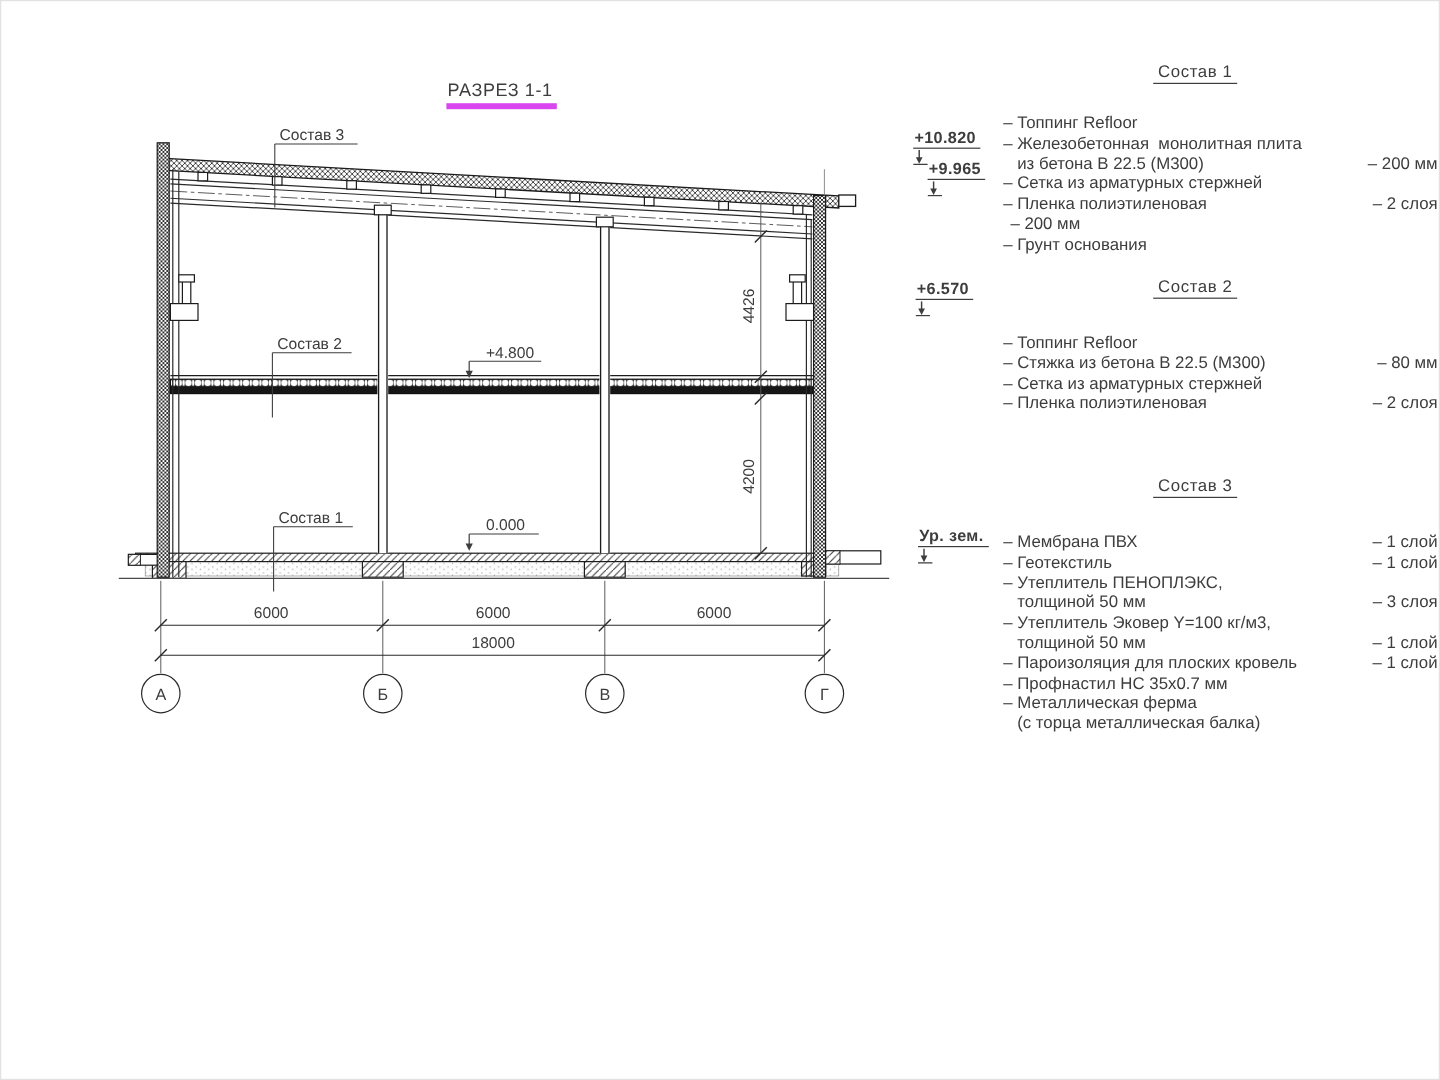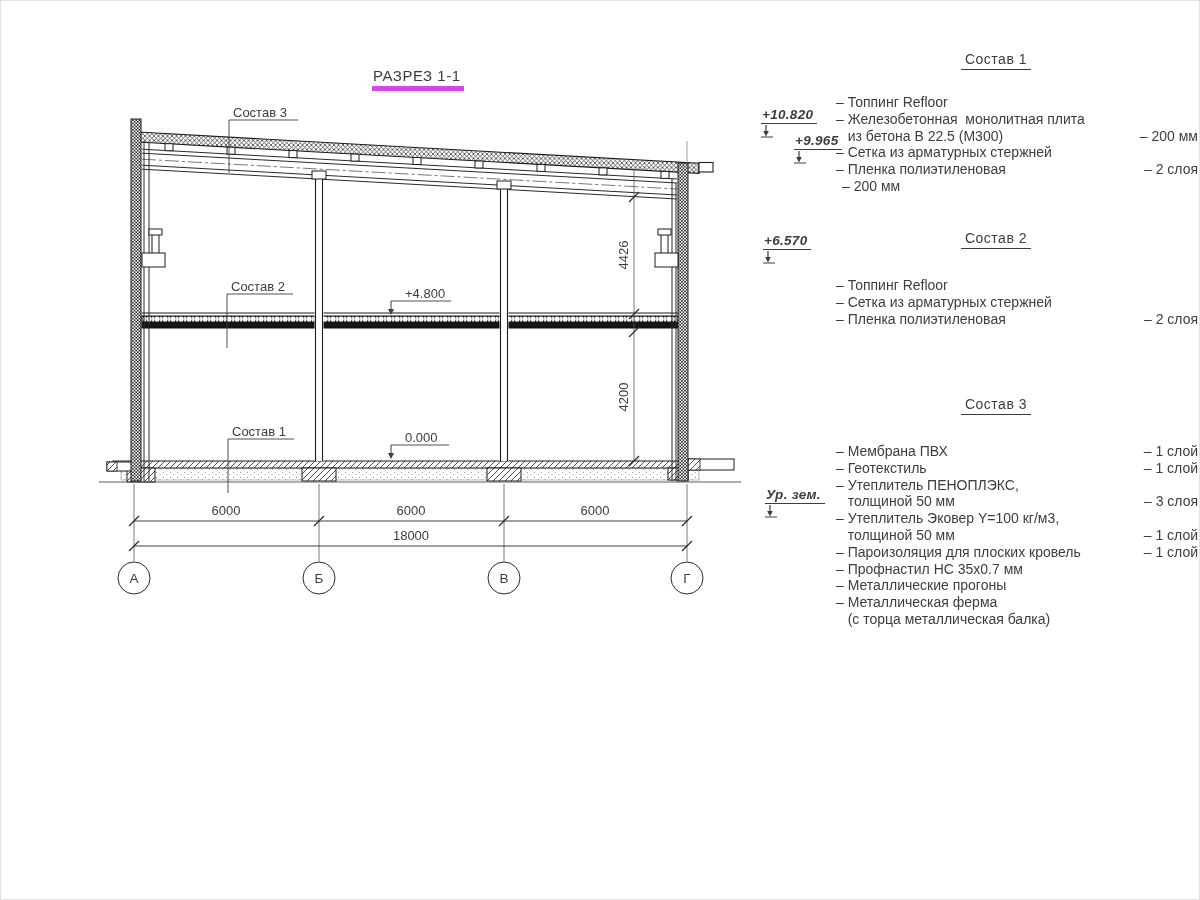--- a/index.html
+++ b/index.html
@@ -21,27 +21,27 @@
   .comp-items { display:flex; flex-direction:column; }
   .comp-item { display:flex; justify-content:space-between; align-items:flex-end;
                font-size:14px; line-height:16.8px; }
   .comp-item .t { white-space:pre-wrap; }
   .comp-item .v { white-space:nowrap; padding-left:6px; }
   #comp-1 { top:50px; }  #comp-1 .comp-items { margin-top:24px; }
   #comp-2 { top:229px; } #comp-2 .comp-items { margin-top:28px; }
   #comp-3 { top:395px; } #comp-3 .comp-items { margin-top:28px; }
 
   
-  .elev { position:absolute; font-size:13.5px;font-style:italic; }
+  .elev { position:absolute; font-size:13.5px; }
   .elev .lbl { display:inline-block; border-bottom:1.2px solid #3d3d3d; padding:0 4px 1px 1px; font-weight:bold; letter-spacing:0.3px; }
   .elev svg { display:block; margin-top:1px; }
   #elev-1 { left:760px; top:106px; }
-  #elev-2 { left:793px; top:132px; }
+  #elev-2 { left:772px; top:132px; }
   #elev-3 { left:762px; top:232px; }
-  #elev-4 { left:764px; top:438px;margin-top:48px; }
+  #elev-4 { left:764px; top:438px; }
 </style>
 </head>
 <body>
 
 <div id="page">
 
   <div class="sheet-title">
     <span>РАЗРЕЗ 1-1</span>
   </div>
 
@@ -293,34 +293,42 @@
 
         <div class="comp-item">
           <span class="t">– Пленка полиэтиленовая</span>
           <span class="v">–  2 слоя</span>
         </div>
 
         <div class="comp-item">
           <span class="v">– 200 мм</span>
         </div>
 
+        <div class="comp-item">
+          <span class="t">– Грунт основания</span>
+          <span class="v"></span>
+        </div>
       </div>
   </div>
 
   <div id="comp-2" class="comp-list">
     <div class="comp-title-wrap">
       <span>Состав 2</span>
     </div>
     <div class="comp-items">
 
         <div class="comp-item">
           <span class="t">– Топпинг Refloor</span>
           <span class="v"></span>
         </div>
 
+        <div class="comp-item">
+          <span class="t">– Стяжка из бетона В 22.5 (М300)</span>
+          <span class="v">– 80 мм</span>
+        </div>
 
         <div class="comp-item">
           <span class="t">– Сетка из арматурных стержней</span>
           <span class="v"></span>
         </div>
 
         <div class="comp-item">
           <span class="t">– Пленка полиэтиленовая</span>
           <span class="v">–  2 слоя</span>
         </div>
@@ -359,24 +367,20 @@
         <div class="comp-item">
           <span class="t">– Пароизоляция для плоских кровель</span>
           <span class="v">– 1 слой</span>
         </div>
 
         <div class="comp-item">
           <span class="t">– Профнастил НС 35х0.7 мм</span>
           <span class="v"></span>
         </div>
 
-        <div class="comp-item">
-          <span class="t">– Металлические прогоны</span>
-          <span class="v"></span>
-        </div>
 
         <div class="comp-item">
           <span class="t">– Металлическая ферма
    (с торца металлическая балка)</span>
           <span class="v"></span>
         </div>
       </div>
   </div>
 
 </div>

